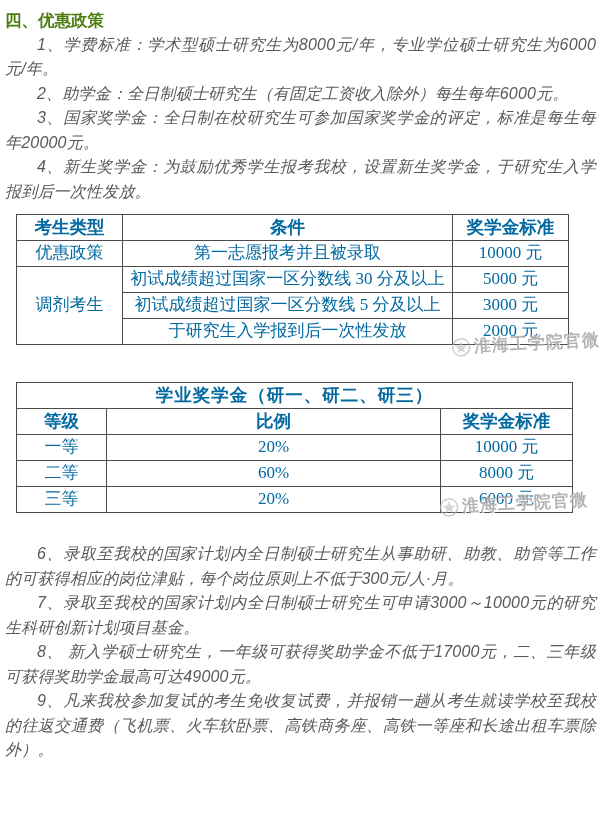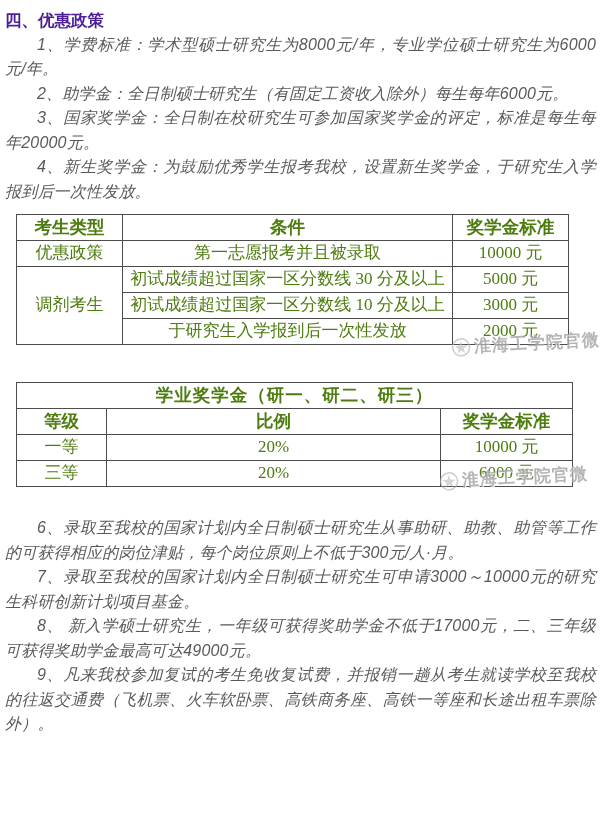--- a/index.html
+++ b/index.html
@@ -19,42 +19,42 @@
     height: 813px;
     padding: 8px 5px 0 5px;
     color: #595959;
     font-size: 16px;
     line-height: 24.5px;
   }
   .heading {
     margin: 0;
     font-size: 16.5px;
     font-weight: bold;
-    color: #4c1d95;
+    color: #4d7c0f;
     line-height: 24.5px;
   }
   .para {
     margin: 0;
     text-indent: 2em;
     letter-spacing: 0.2px;
     text-align: justify;
     font-style: italic;
   }
   
   .table-wrap {
     position: relative;
   }
   .tw1 { margin: 10px 0 37px 11px; width: 552px; }
   .tw2 { margin: 6px 0 29px 11px; width: 556px; }
   table.doc-table {
     border-collapse: collapse;
     width: 100%;
     table-layout: fixed;
     font-family: "Liberation Serif", serif;
-    color: #4d7c0f;
+    color: #0369a1;
     font-size: 17px;
   }
   table.doc-table th,
   table.doc-table td {
     border: 1px solid #4c4c4c;
     height: 25px;
     padding: 0 3px;
     text-align: center;
     vertical-align: middle;
     overflow: hidden;
@@ -119,21 +119,21 @@
           <td>优惠政策</td>
           <td class="cell-left">第一志愿报考并且被录取</td>
           <td>10000 元</td>
         </tr>
         <tr>
           <td rowspan="3">调剂考生</td>
           <td class="cell-left">初试成绩超过国家一区分数线 30 分及以上</td>
           <td>5000 元</td>
         </tr>
         <tr>
-          <td class="cell-left">初试成绩超过国家一区分数线 10 分及以上</td>
+          <td class="cell-left">初试成绩超过国家一区分数线 5 分及以上</td>
           <td>3000 元</td>
         </tr>
         <tr>
           <td class="cell-left">于研究生入学报到后一次性发放</td>
           <td>2000 元</td>
         </tr>
       </tbody>
     </table>
     <div class="watermark wm1">
       <svg class="wm-logo" width="20" height="20" viewBox="0 0 20 20">
@@ -160,20 +160,25 @@
           <th>等级</th>
           <th>比例</th>
           <th>奖学金标准</th>
         </tr>
         <tr>
           <td>一等</td>
           <td>20%</td>
           <td>10000 元</td>
         </tr>
         <tr>
+          <td>二等</td>
+          <td>60%</td>
+          <td>8000 元</td>
+        </tr>
+        <tr>
           <td>三等</td>
           <td>20%</td>
           <td>6000 元</td>
         </tr>
       </tbody>
     </table>
     <div class="watermark wm2">
       <svg class="wm-logo" width="20" height="20" viewBox="0 0 20 20">
         <circle cx="10" cy="10" r="8.5" fill="none" stroke="#b5b5b5" stroke-width="1.5"></circle>
         <path d="M10 3.5 L11.6 8.4 L16.5 8.4 L12.5 11.4 L14 16.2 L10 13.2 L6 16.2 L7.5 11.4 L3.5 8.4 L8.4 8.4 Z" fill="#c2c2c2"></path>

